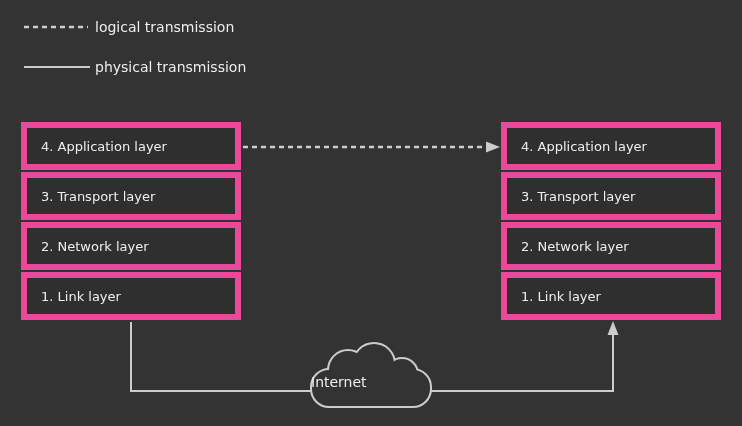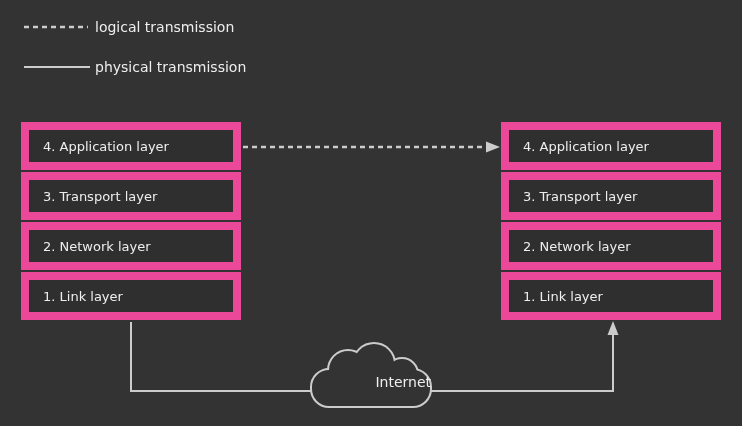--- a/index.html
+++ b/index.html
@@ -38,35 +38,35 @@
     top: 122px;
     width: 220px;
   }
   .stack.left  { left: 21px; }
   .stack.right { left: 501px; }
   .layer-box {
     box-sizing: border-box;
     width: 220px;
     height: 48px;
     margin-bottom: 2px;
-    border: 8px solid #ec4899;
+    border: 6px solid #ec4899;
     background: #2f2f2f;
     display: flex;
     align-items: center;
     padding-left: 14px;
     font-size: 13px;
     color: #eeeeee;
     white-space: nowrap;
   }
   .cloud-label {
     position: absolute;
     left: 311px;
     top: 374px;
     width: 120px;
-    text-align: right;
+    text-align: left;
     font-size: 14px;
     color: #eeeeee;
   }
 </style>
 </head>
 <body>
 
 <div class="canvas">
 
   <svg class="layer-svg" viewBox="0 0 742 426" xmlns="http://www.w3.org/2000/svg">

